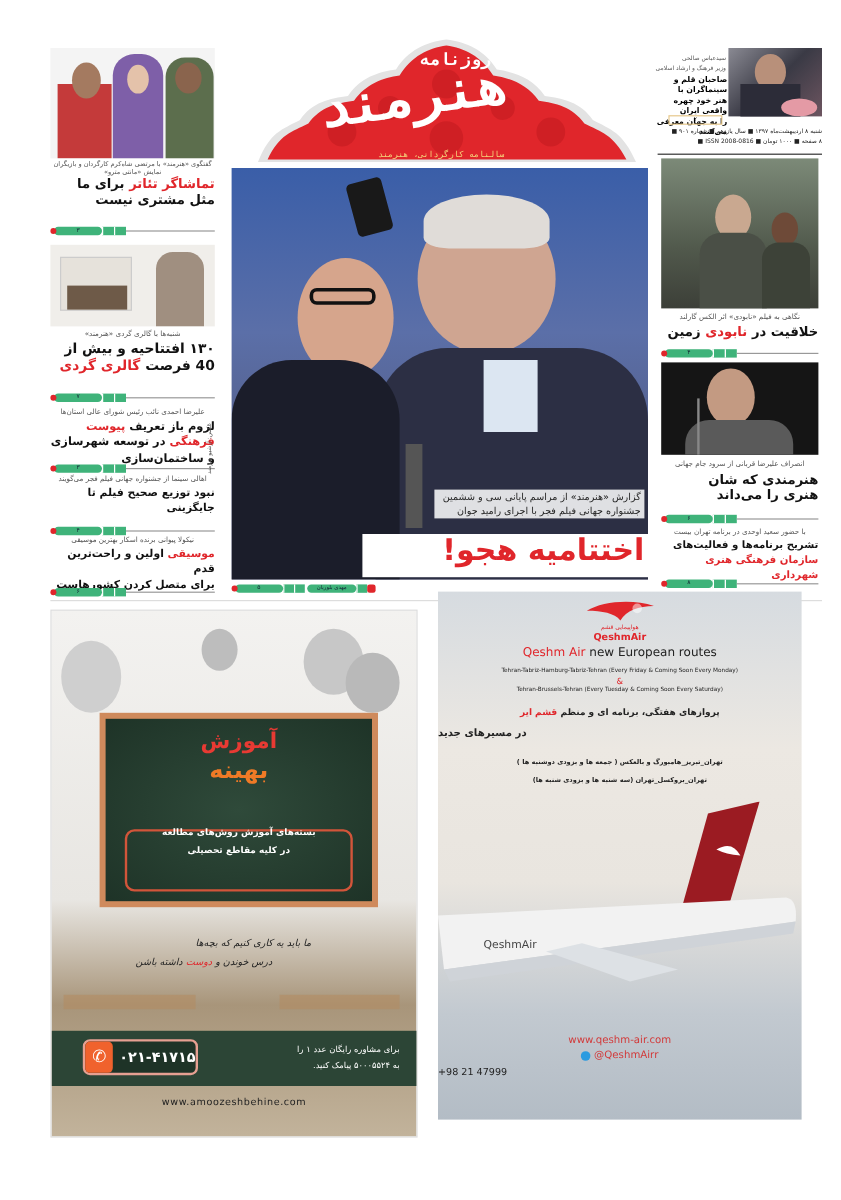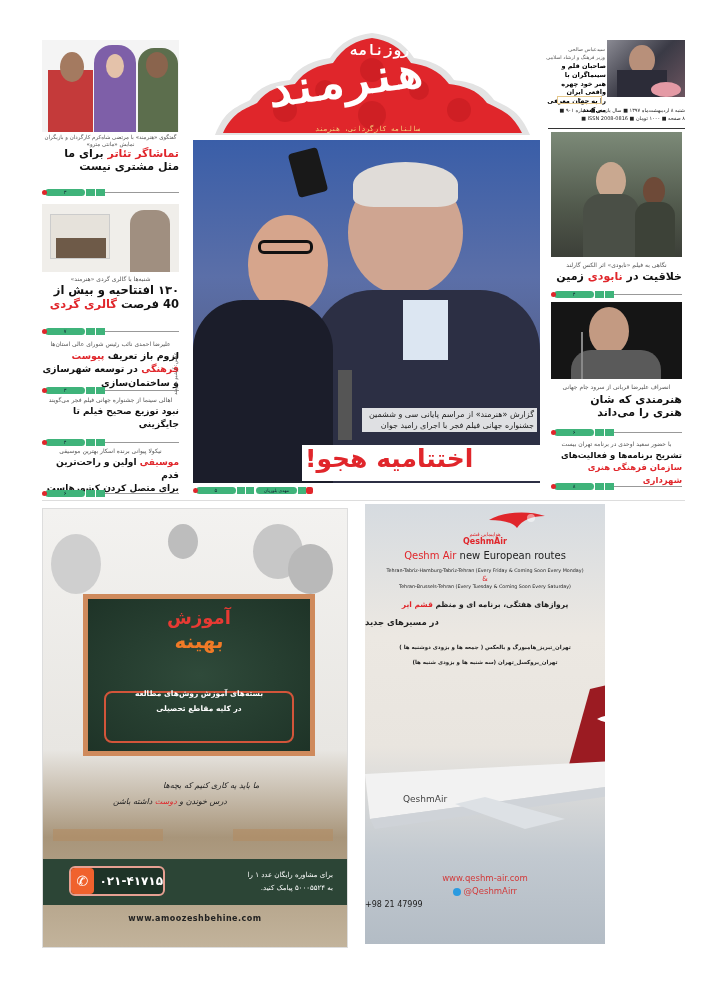--- a/index.html
+++ b/index.html
@@ -154,21 +154,21 @@
   <div style="position:absolute;left:0;top:160px;width:140px;height:183px;background:#1b1d2a;border-radius:50px 50px 0 0"></div>
   <div style="position:absolute;left:100px;top:10px;width:30px;height:45px;background:#191919;border-radius:4px;transform:rotate(-15deg)"></div>
   <div style="position:absolute;left:145px;top:230px;width:14px;height:70px;background:#555"></div>
 </div>
 <div class="abs" style="left:172px;top:395px;font-size:5px;color:#555;transform:rotate(-90deg);transform-origin:left top;white-space:nowrap;direction:rtl">عکس: آرشیو هنرمند</div>
 <div class="abs" style="left:362px;top:408px;width:175px;background:rgba(255,255,255,0.85);padding:1px 3px;font-size:8px;line-height:1.4;color:#222;text-align:right">
   <div>گزارش «هنرمند» از مراسم پایانی سی و ششمین</div>
   <div>جشنواره جهانی فیلم فجر با اجرای رامید جوان</div>
 </div>
 <div class="abs" style="left:302px;top:445px;width:238px;height:36px;background:#fff"></div>
-<div class="abs" style="left:305px;top:444px;width:232px;font-size:25px;font-weight:bold;color:#e0262b;text-align:left">اختتامیه هجو!</div>
+<div class="abs" style="left:305px;top:444px;width:232px;font-size:25px;font-weight:bold;color:#e0262b;text-align:right">اختتامیه هجو!</div>
 <div class="pagebar" style="left:193px;top:486px;width:120px">
   <div class="dot"></div>
     <div class="bar" style="width:45px">
       <span>۵</span>
     </div>
     <div class="seg"></div>
     <div class="seg"></div>
   <div class="bar" style="width:45px;font-size:4.5px;margin-left:2px">
       <span>مهدی بلوریان</span>
     </div>
@@ -265,24 +265,24 @@
 
   <div style="position:absolute;left:0;top:350px;width:306px;height:46px;background:#2c4536"></div>
   <div style="position:absolute;left:26px;top:357px;width:96px;height:30px;border:2px solid #e6a092;border-radius:6px;background:#1e3327;display:flex;align-items:center;direction:ltr">
     <div style="width:24px;height:26px;background:#f0622d;border-radius:4px;color:#fff;font-size:14px;display:flex;align-items:center;justify-content:center">✆</div>
     <div style="color:#fff;font-weight:bold;font-size:12px;margin-left:5px">۰۲۱-۴۱۷۱۵</div>
   </div>
   <div style="position:absolute;left:150px;top:360px;width:140px;color:#fff;font-size:7px;line-height:1.9;text-align:right">
     <div>برای مشاوره رایگان عدد ۱ را</div>
     <div>به ۵۰۰۰۵۵۲۴ پیامک کنید.</div>
   </div>
-  <div style="position:absolute;left:0;right:0;top:405px;text-align:center;font-size:8px;font-weight:bold;color:#222;direction:ltr;letter-spacing:.5px">www.amoozeshbehine.com</div>
-</div>
-
-<div class="abs" style="left:365px;top:504px;width:240px;height:440px;background:linear-gradient(180deg,#d6dbe0 0%,#ece8e2 30%,#e9e5df 55%,#c2c9d0 80%,#b3bcc5 100%);overflow:hidden;direction:ltr">
+  <div style="position:absolute;left:0;right:0;top:405px;text-align:center;font-size:8px;font-weight:normal;color:#222;direction:ltr;letter-spacing:.5px">www.amoozeshbehine.com</div>
+</div>
+
+<div class="abs" style="left:365px;top:493px;width:303px;height:440px;background:linear-gradient(180deg,#d6dbe0 0%,#ece8e2 30%,#e9e5df 55%,#c2c9d0 80%,#b3bcc5 100%);overflow:hidden;direction:ltr">
   <svg width="60" height="22" viewBox="0 0 60 22" style="position:absolute;left:122px;top:4px">
     <path d="M2,12 C15,4 40,2 58,8 C45,8 35,12 30,20 C25,14 15,12 2,12 Z" fill="#e0262b"></path>
     <circle cx="44" cy="10" r="4" fill="#fff" opacity=".5"></circle>
   </svg>
   <div style="position:absolute;left:0;right:0;top:27px;text-align:center;font-size:5px;color:#e0262b">هواپیمایی قشم</div>
   <div style="position:absolute;left:0;right:0;top:33px;text-align:center;font-size:8px;font-weight:bold;color:#e0262b">QeshmAir</div>
   <div style="position:absolute;left:0;right:0;top:46px;text-align:center;font-size:10px;color:#222">
     <span class="red">Qeshm Air</span>
     <span>new European routes</span>
   </div>

